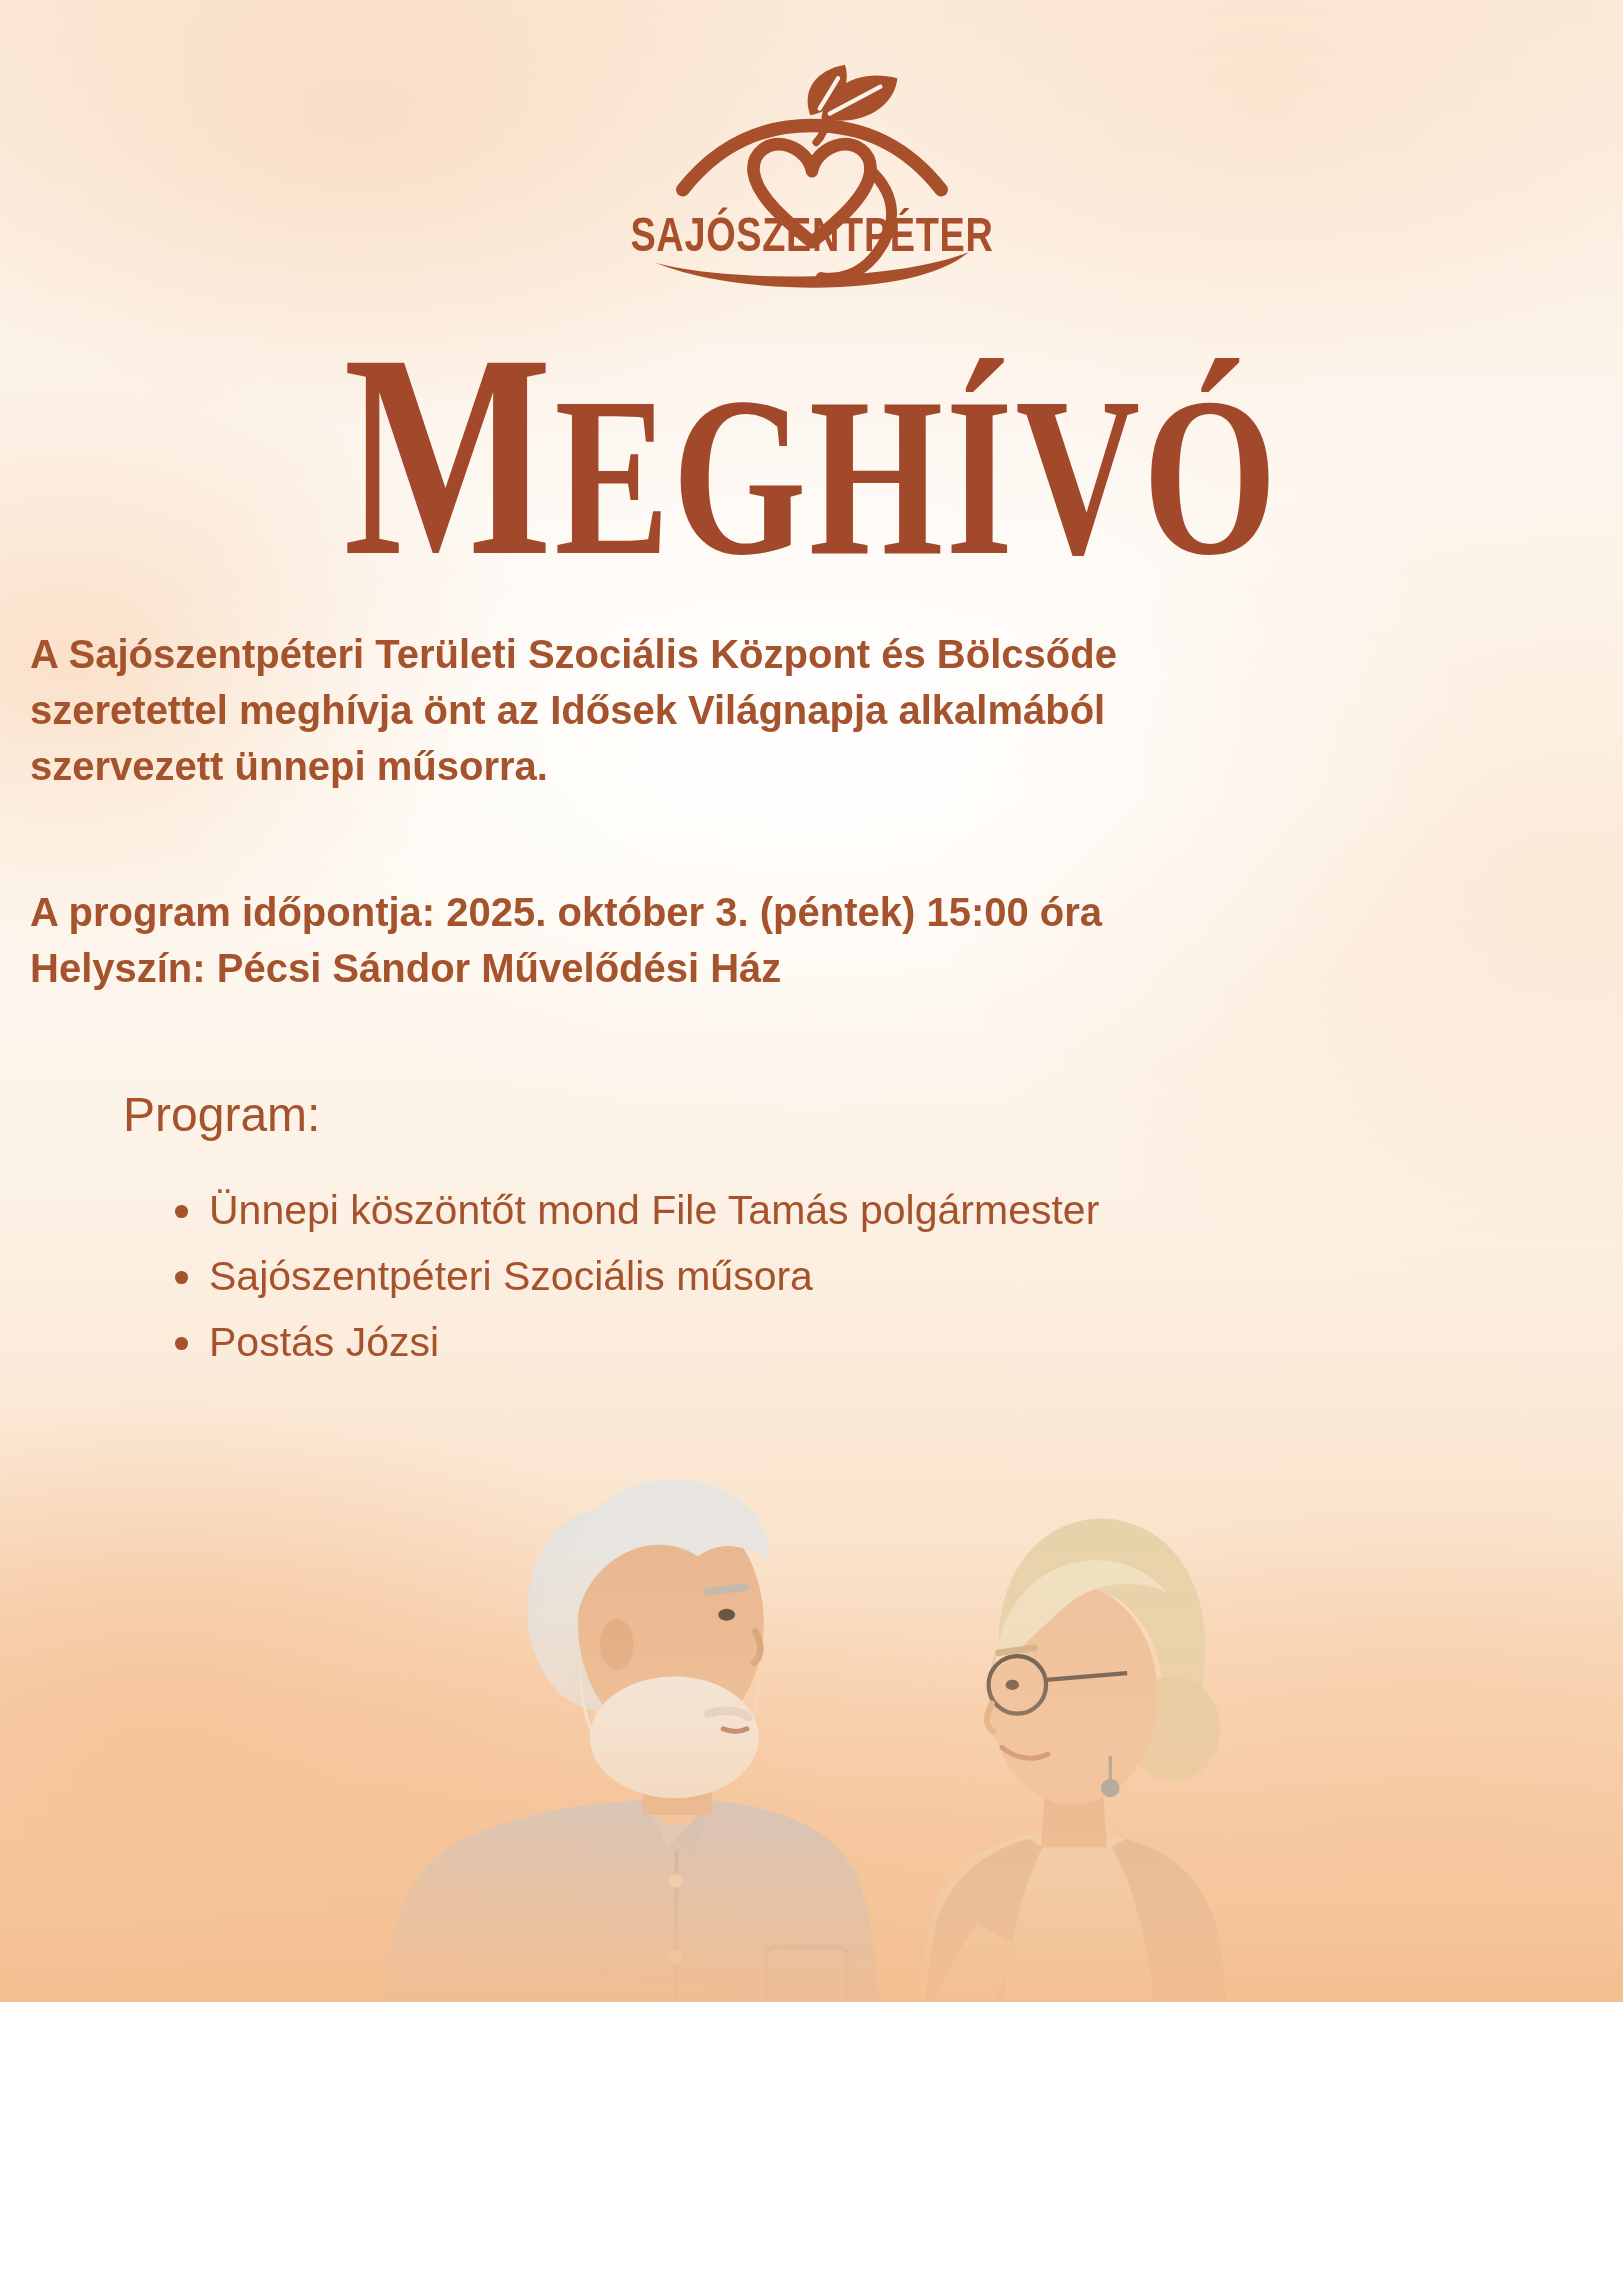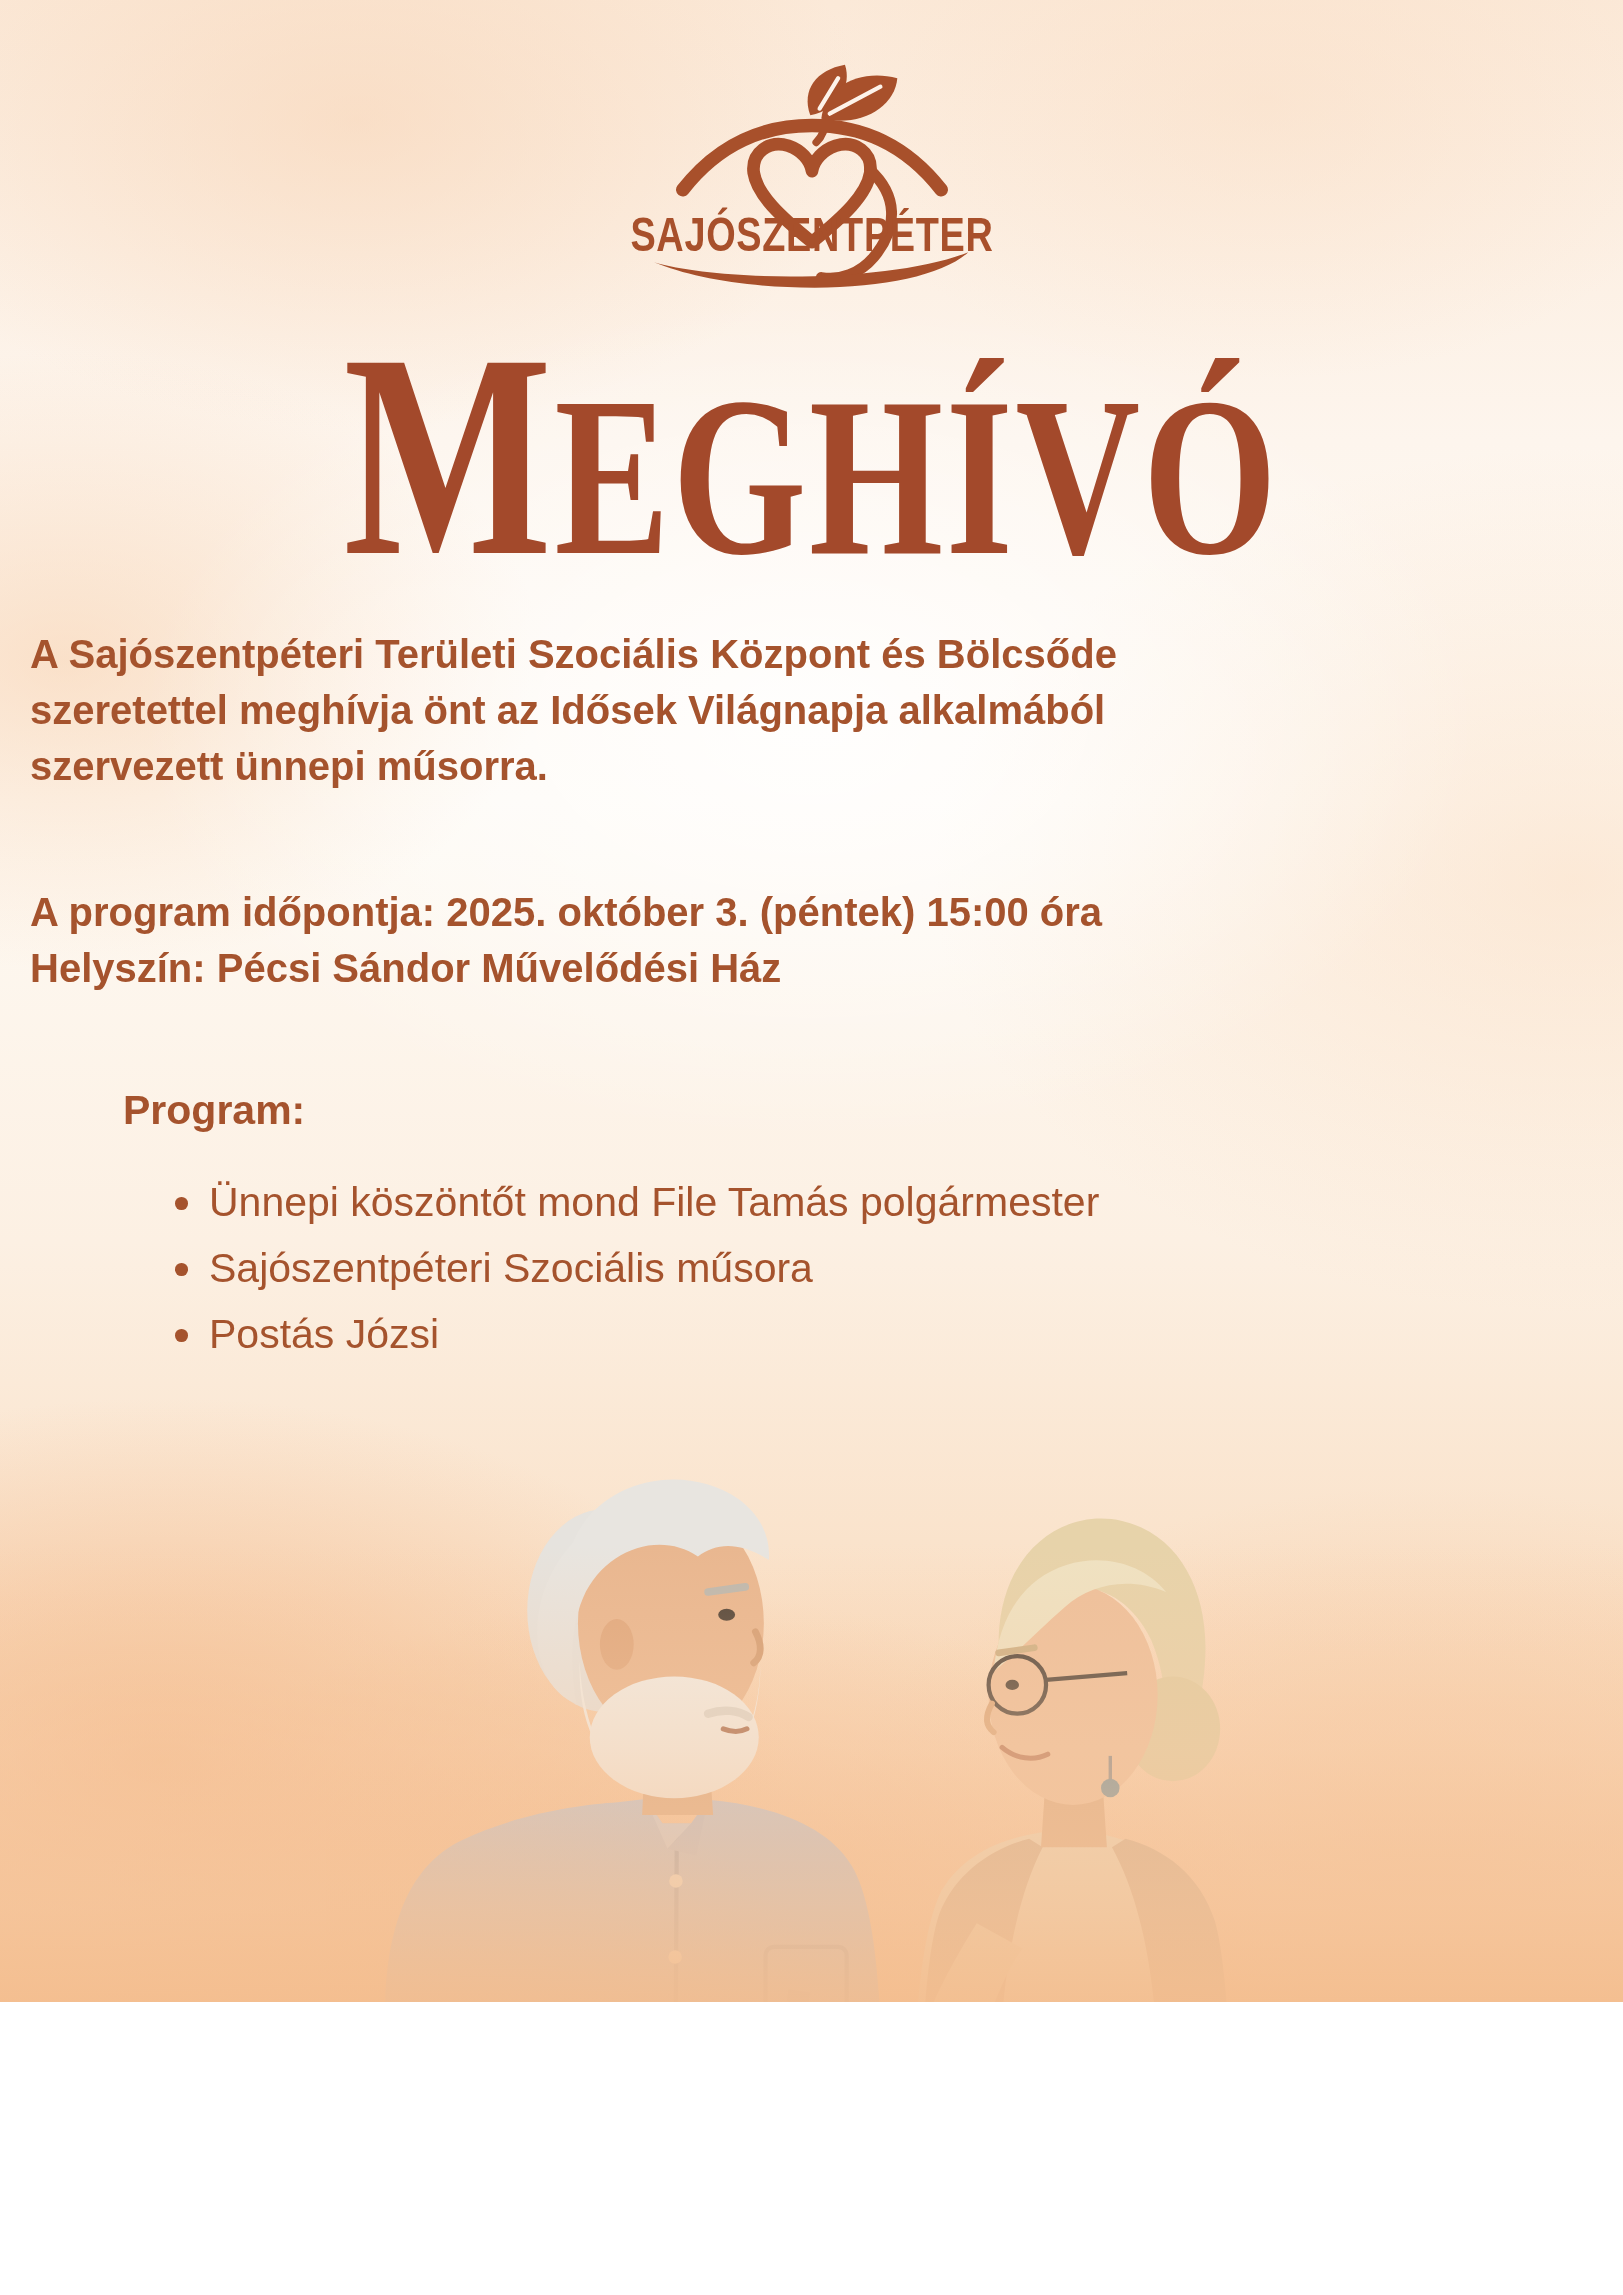--- a/index.html
+++ b/index.html
@@ -42,21 +42,21 @@
     font-size:40px;line-height:1.4;padding-left:30px;
   }
   .intro{top:626px;}
   .schedule{top:884px;}
   .text-block span{display:block;}
   .program{
     position:absolute;left:123px;top:1087px;width:1387px;
     color:#A5532D;
   }
   .program h2{
-    margin:0 0 47px 0;font-size:41px;font-weight:700;color:#A5532D;
+    margin:0 0 47px 0;font-size:48px;font-weight:400;color:#A5532D;
   }
   .program ul{
     list-style:none;margin:0;padding:0 0 0 86px;
   }
   .program li{
     position:relative;
     font-size:41px;font-weight:400;line-height:1.05;
     margin-bottom:23px;
   }
   .bullet-dot{

